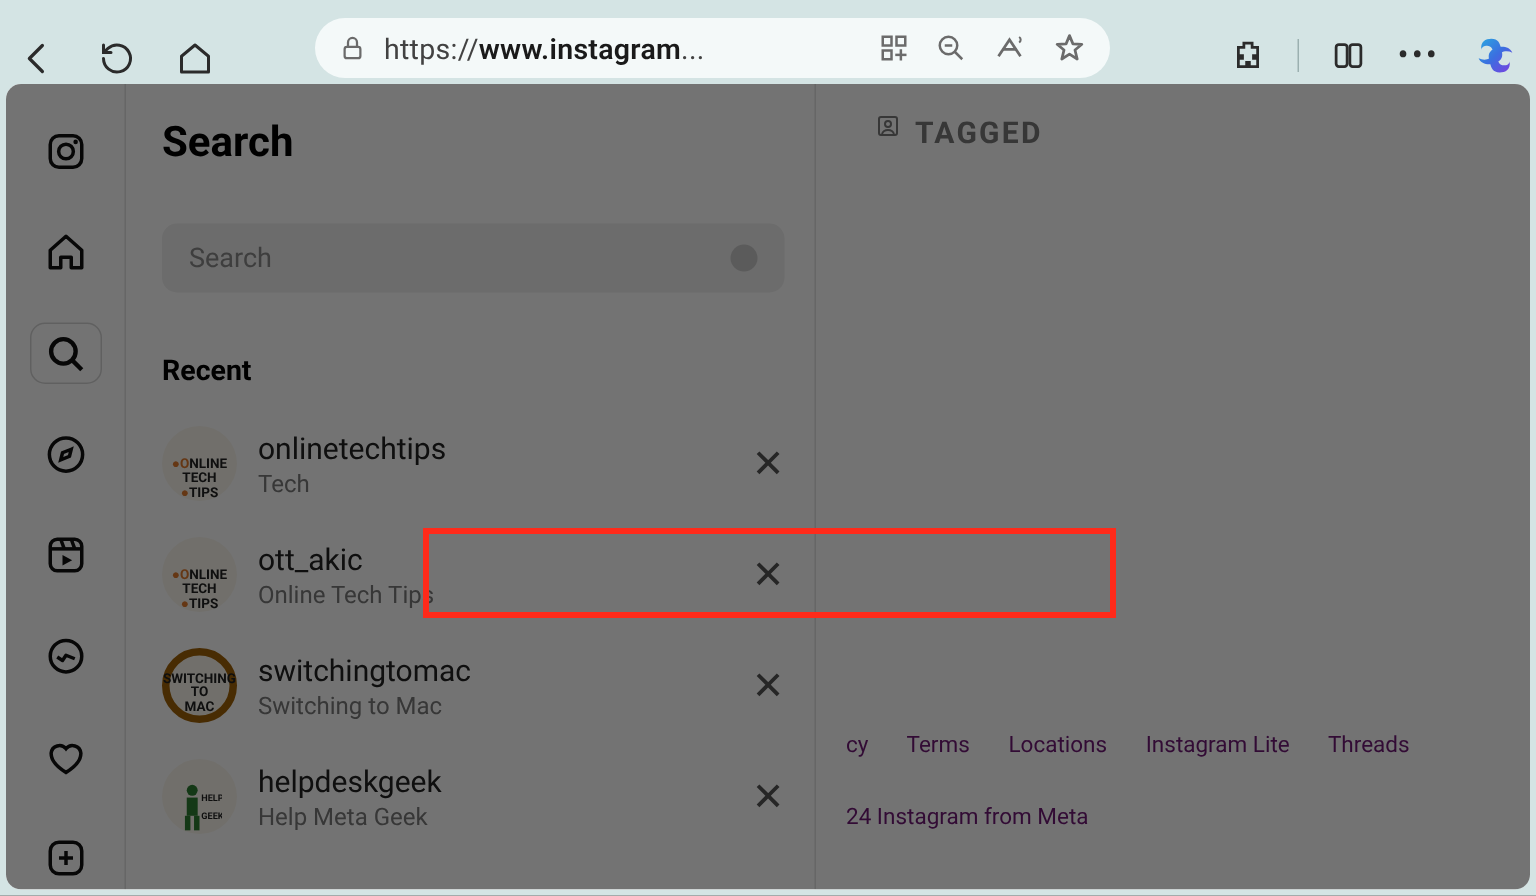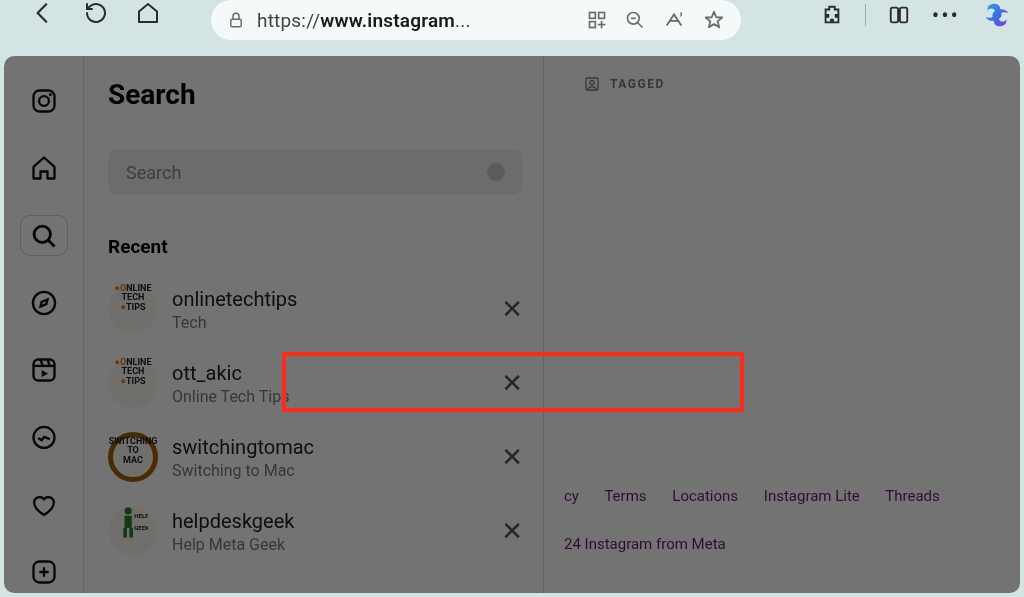--- a/index.html
+++ b/index.html
@@ -1,19 +1,19 @@
 <!DOCTYPE html>
 <html><head>
 <meta charset="utf-8">
 <style>
   * { box-sizing: border-box; margin: 0; padding: 0; font-family: -apple-system, BlinkMacSystemFont, "Segoe UI", Roboto, Helvetica, Arial, sans-serif; }
   body { width: 1024px; height: 597px; overflow: hidden; background: #d4e4e4; }
 
   
-  .browser-bar { height: 52px; display: flex; align-items: flex-start; padding: 0 12px; gap: 11px; margin-left: 18px; }
+  .browser-bar { height: 52px; display: flex; align-items: flex-end; padding: 0 12px; gap: 28px; }
   .browser-bar .nav-icons { display: flex; align-items: center; gap: 28px; }
   .browser-bar svg { display: block; }
   .addr { flex: 0 0 auto; width: 530px; height: 40px; background: #f4f9f9; border-radius: 20px; display: flex; align-items: center; padding: 0 16px; gap: 12px; margin-left: 40px; }
   .addr .url { font-size: 19px; letter-spacing: .2px; color: #424242; white-space: nowrap; overflow: hidden; }
   .addr .url b { font-weight: 600; color: #1a1a1a; }
   .addr .right-icons { margin-left: auto; display: flex; align-items: center; gap: 18px; }
   .bar-right { display: flex; align-items: center; gap: 22px; margin-left: auto; }
   .divider { width: 1px; height: 22px; background: #9bb0b0; }
 
   
@@ -25,29 +25,29 @@
   .sidebar .item { width: 48px; height: 48px; display: flex; align-items: center; justify-content: center; border-radius: 10px; }
   .sidebar .item.active { border: 1px solid #d6d6d6; }
 
   
   .search-panel { position: absolute; left: 80px; top: 0; bottom: 0; width: 460px; border-right: 1px solid #e2e2e2; background: #fff; padding: 22px 20px 0 24px; }
   .search-panel h1 { font-size: 28px; font-weight: 700; margin-bottom: 38px; }
   .search-box { height: 46px; background: #efefef; border-radius: 10px; display: flex; align-items: center; padding: 0 18px; color: #8a8a8a; font-size: 18px; margin-bottom: 40px; }
   .search-box .circ { margin-left: auto; width: 18px; height: 18px; border-radius: 50%; background: #c9c9c9; }
   .recent-h { font-size: 19px; font-weight: 700; margin-bottom: 26px; }
   .row { display: flex; align-items: center; gap: 14px; margin-bottom: 24px; }
-  .row .avatar { width: 50px; height: 50px; border-radius: 50%; background: #faf7ee; display:flex; align-items:flex-start; justify-content:center; font-size:9px; font-weight:700; line-height:1.05; text-align:center; color:#222; }
+  .row .avatar { width: 50px; height: 50px; border-radius: 50%; background: #faf7ee; display:flex; align-items:flex-end; justify-content:center; font-size:9px; font-weight:700; line-height:1.05; text-align:center; color:#222; }
   .row .avatar .o { color:#e07a2e; }
   .row .meta .u { font-size: 20px; font-weight: 400; color:#222; }
   .row .meta .s { font-size: 16px; color: #7a7a7a; margin-top: 2px; }
   .row .x { margin-left: auto; font-size: 26px; color: #555; font-weight: 300; }
 
   
   .rightcol { position: absolute; left: 560px; top: 0; right: 0; padding: 20px; }
-  .tagged { display: flex; align-items: center; gap: 10px; color: #7a7a7a; font-weight: 700; letter-spacing: 1.5px; font-size: 12px; }
+  .tagged { display: flex; align-items: flex-start; gap: 10px; color: #7a7a7a; font-weight: 700; letter-spacing: 1.5px; font-size: 20px; }
   .footer { position: absolute; left: 560px; bottom: 34px; right: 20px; color: #701a75; font-size: 15px; line-height: 2; }
   .footer span { margin-right: 22px; white-space: nowrap; }
 
   
   .modal { position: absolute; left: 280px; top: 130px; width: 464px; background: #fff; border-radius: 18px; overflow: hidden; z-index: 5; box-shadow: 0 10px 40px rgba(0,0,0,.3); }
   .modal h2 { text-align: center; font-size: 23px; font-weight: 500; padding: 28px 20px 10px; color:#222; }
   .modal p { text-align: center; color: #7e7e7e; font-size: 16px; line-height: 1.4; padding: 0 28px 26px; }
   .modal .btn { height: 56px; display: flex; align-items: center; justify-content: center; font-size: 17px; border-top: 1px solid #ececec; cursor: pointer; }
   .modal .btn.danger { color: #ed4956; font-weight: 700; }
   .modal .btn.plain { color: #222; font-weight: 400; }

